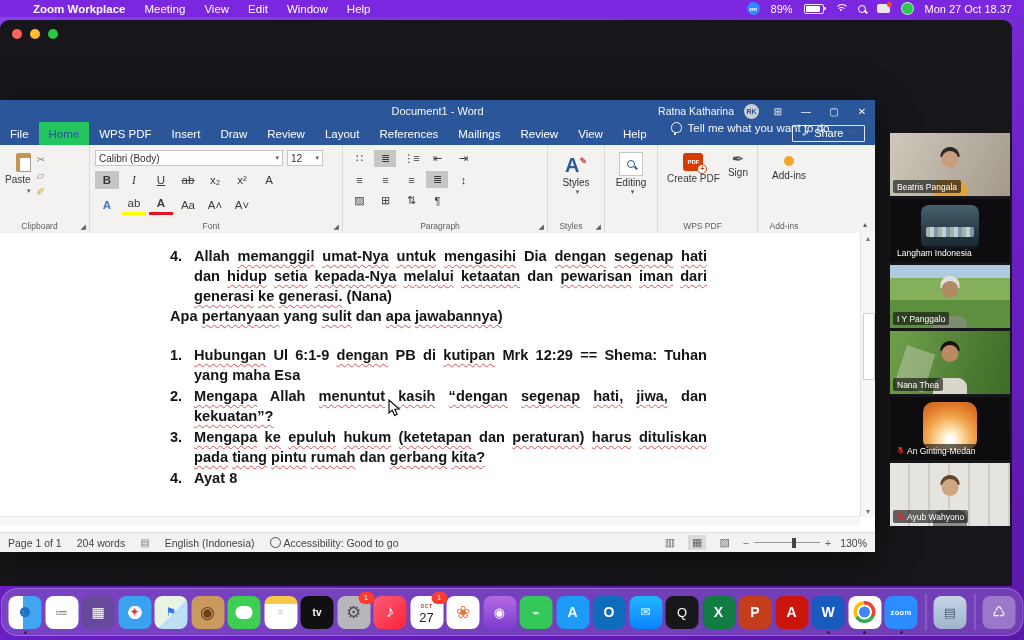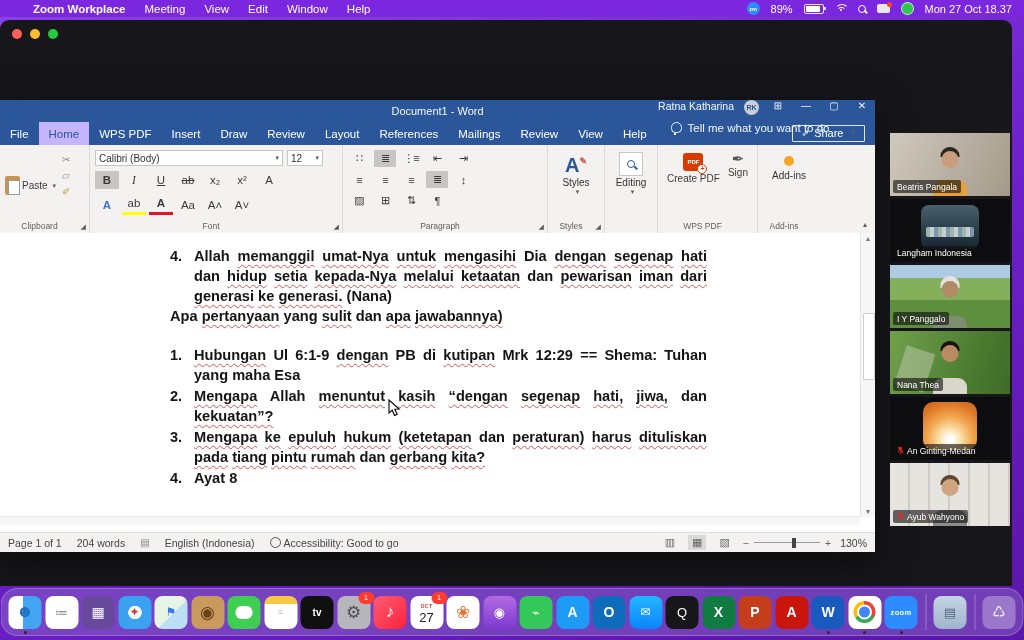--- a/index.html
+++ b/index.html
@@ -32,40 +32,40 @@
   
   .zoomwin{position:absolute;left:0;top:20px;width:1012px;height:566px;background:#17171b;border-radius:9px 9px 0 0;z-index:1}
   .tlights{position:absolute;left:12px;top:9px;display:flex;gap:8px}
   .tl{width:10px;height:10px;border-radius:50%}
   .tl.red{background:#ff5f57}.tl.yellow{background:#febc2e}.tl.green{background:#28c840}
   
   .wordwin{position:absolute;left:0;top:100px;width:875px;height:452px;background:#fff;z-index:10;
            box-shadow:0 10px 34px rgba(0,0,0,.55);font-family:"Liberation Sans",sans-serif}
   .titlebar{height:22px;background:#2b579a;color:#fff;position:relative;font-size:11px;display:flex;align-items:center}
   .doc-title{position:absolute;left:0;right:0;text-align:center;font-size:11px;color:#fff;opacity:.95}
-  .tb-right{position:absolute;right:4px;top:0;height:22px;display:flex;gap:10px}
+  .tb-right{position:absolute;right:4px;top:0;height:22px;display:flex;align-items:center;gap:10px}
   .acct-name{font-size:10.5px;opacity:.95}
   .avatar{width:15px;height:15px;border-radius:50%;background:#c8cdd6;color:#2b579a;font-size:7px;font-weight:bold;
           display:flex;align-items:center;justify-content:center}
   .winctl{font-size:10px;opacity:.95;width:18px;text-align:center}
   .tabsrow{height:23px;background:#2b579a;display:flex;align-items:stretch;color:#fff;font-size:11.5px;position:relative}
   .tab{padding:5px 10px 4px;display:flex;align-items:center}
-  .tab.active{background:#c4b5fd;color:#2b579a}
+  .tab.active{background:#22c55e;color:#2b579a}
   .tellme{display:flex;align-items:flex-start;gap:6px;margin-left:14px;opacity:.95}
   .bulb{width:9px;height:9px;border:1.3px solid #fff;border-radius:50% 50% 40% 40%;position:relative}
   .bulb::after{content:"";position:absolute;left:2.5px;bottom:-3px;width:2px;height:2.5px;background:#fff}
   .share-btn{position:absolute;right:10px;top:3px;border:1px solid rgba(255,255,255,.85);padding:1px 9px 2px;font-size:11px;
              display:flex;gap:5px;align-items:center;border-radius:1px}
   
   .ribbon{height:88px;background:#f3f2f1;border-bottom:1px solid #d3d1cf;display:flex;position:relative;color:#3b3a39}
   .rgroup{position:relative;border-right:1px solid #dcdad8;padding:5px 5px 15px;box-sizing:border-box}
   .glabel{position:absolute;bottom:2px;left:0;right:10px;text-align:center;font-size:8.5px;color:#605e5c}
   .launcher{position:absolute;bottom:2px;right:3px;font-size:7px;color:#605e5c}
   .g-clip{width:90px;display:flex;gap:6px}
-  .paste-big{display:flex;flex-direction:row;align-items:center;font-size:10px;gap:2px;padding-top:3px}
+  .paste-big{display:flex;flex-direction:column;align-items:flex-end;font-size:10px;gap:2px;padding-top:3px}
   .clipicon{width:15px;height:19px;background:#c89454;border-radius:2px;position:relative}
   .clipicon::after{content:"";position:absolute;left:3px;top:4px;width:10px;height:13px;background:#fff;border:0.5px solid #999}
   .clip-col{display:flex;flex-direction:column;gap:5px;padding-top:4px;font-size:10px;color:#8a8886}
   .g-font{width:253px}
   .font-row1{display:flex;gap:4px}
   .selbox{background:#fff;border:1px solid #c8c6c4;font-size:10px;color:#323130;padding:1px 3px;display:flex;align-items:center;justify-content:space-between;height:16px;box-sizing:border-box}
   .fname{width:188px}.fsize{width:36px}
   .caret{font-size:7px;color:#605e5c;margin-left:3px}
   .font-row2,.font-row3{display:flex;gap:3px;margin-top:5px;align-items:center}
   .fbtn{min-width:20px;height:18px;display:flex;align-items:center;justify-content:center;font-size:11.5px;padding:0 2px}

